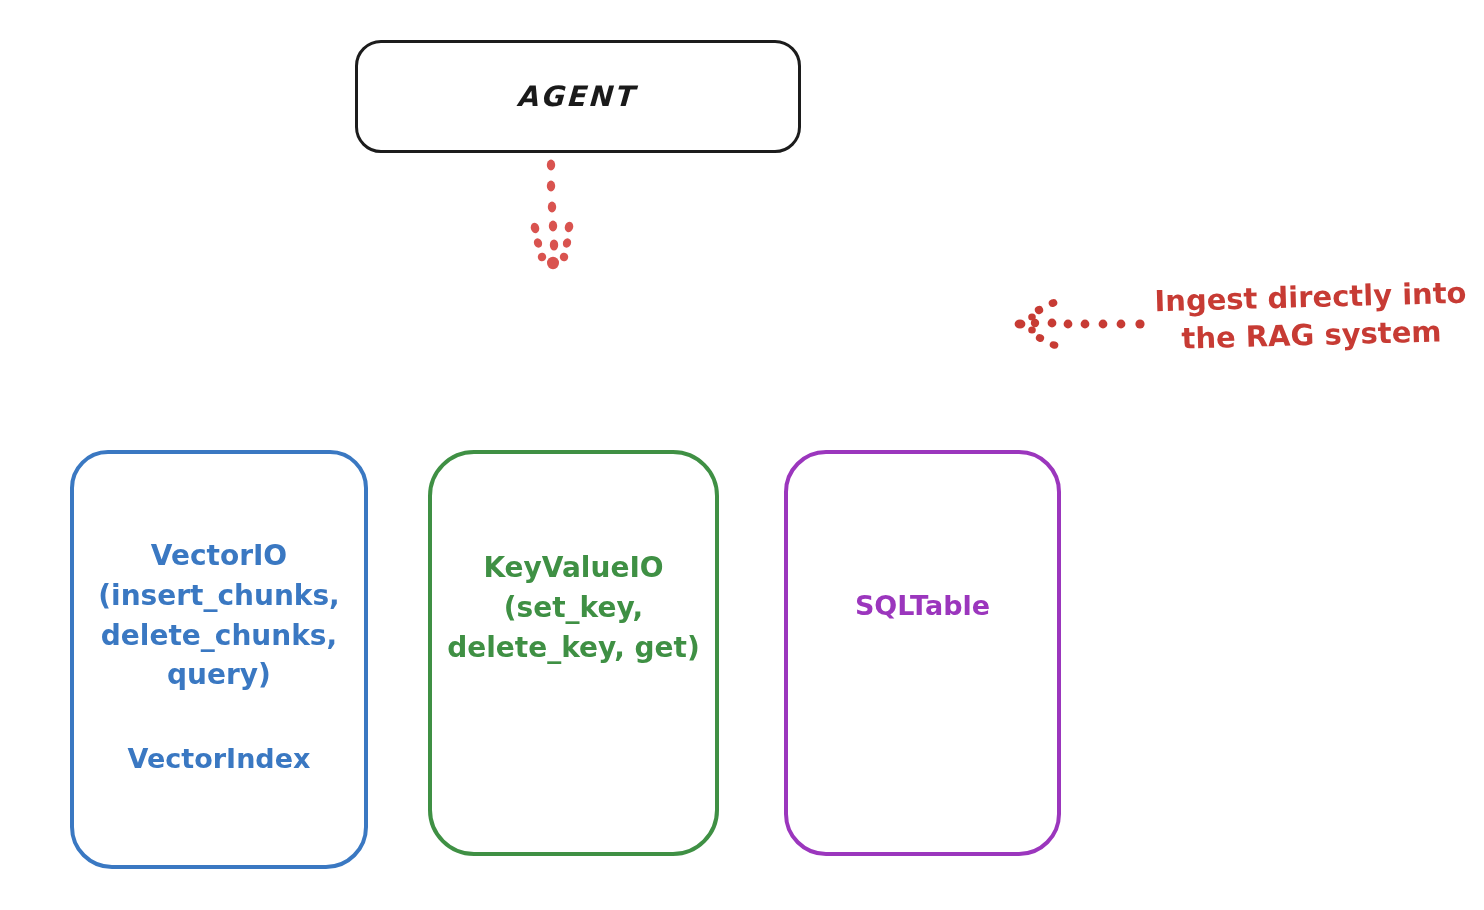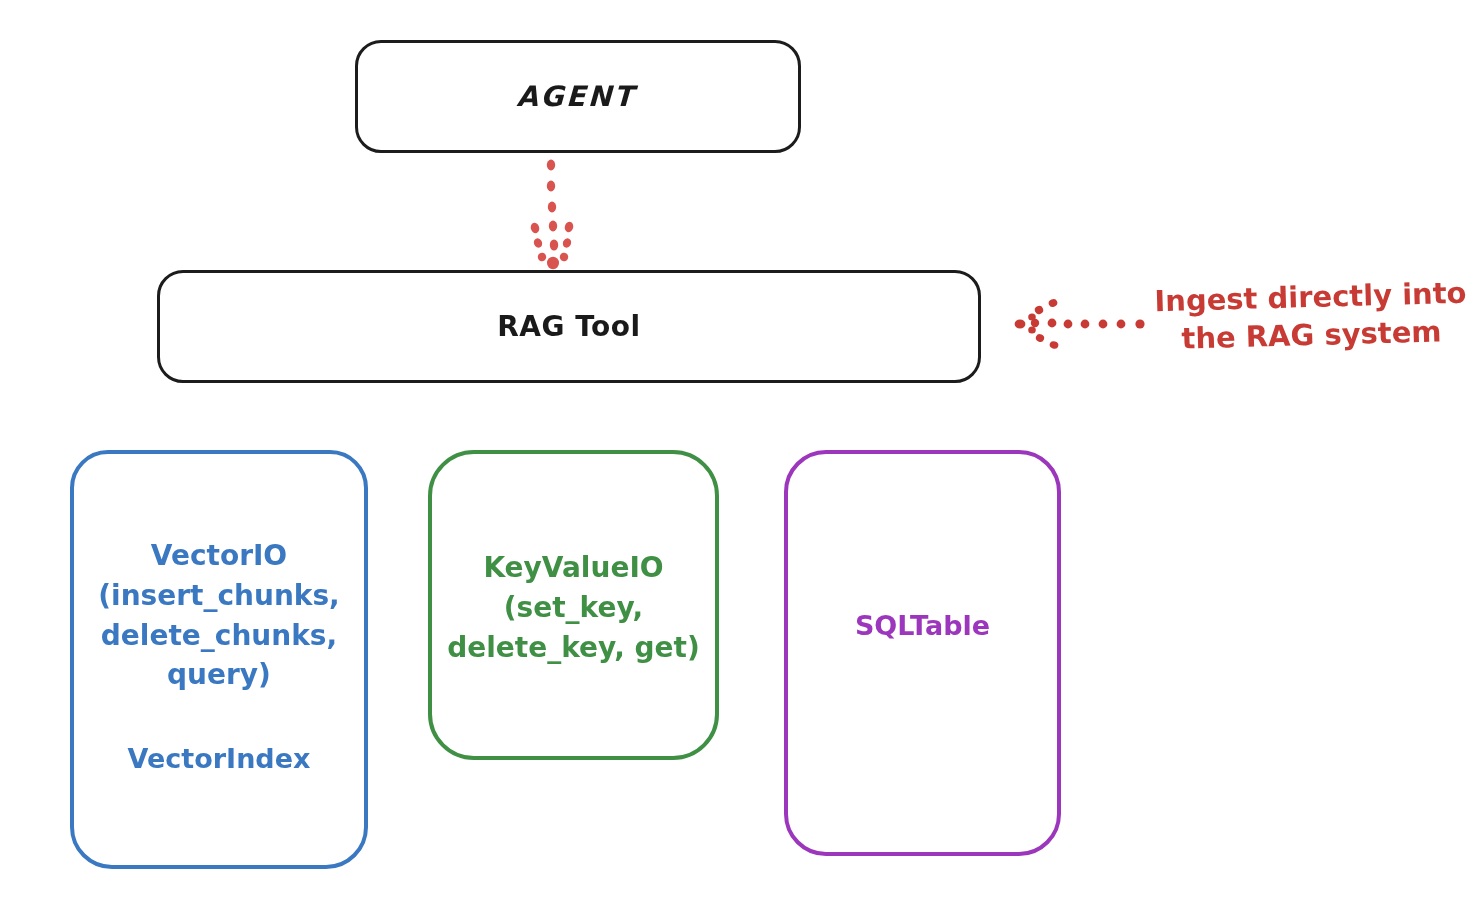--- a/index.html
+++ b/index.html
@@ -78,21 +78,21 @@
     top: 450px;
     width: 298px;
     height: 419px;
     border-color: #3a78c2;
     border-radius: 38px 38px 42px 42px;
   }
   #keyvalue-box {
     left: 428px;
     top: 450px;
     width: 291px;
-    height: 310px;
+    height: 406px;
     border-color: #3f9044;
     border-radius: 46px;
   }
   #relational-box {
     left: 784px;
     top: 450px;
     width: 277px;
     height: 406px;
     border-color: #9b36bd;
     border-radius: 42px;
@@ -122,21 +122,21 @@
   #keyvalue-box .api-block,
   #keyvalue-box .index-block { color: #3f9044; }
   #relational-box .api-block,
   #relational-box .index-block { color: #9b36bd; }
 
   #vector-box .provider-inner   { justify-content: flex-start; padding-top: 72px; }
   #keyvalue-box .provider-inner { justify-content: flex-start; padding-top: 84px; }
   #relational-box .provider-inner { justify-content: flex-start; padding-top: 82px; }
   #vector-box .index-block { margin-top: 48px; }
   #keyvalue-box .index-block { margin-top: 60px; }
-  #relational-box .index-block { margin-top: 64px; }
+  #relational-box .index-block { margin-top: 44px; }
 
   
   .connector {
     position: absolute;
     pointer-events: none;
   }
   #agent-to-ragtool {
     left: 505px;
     top: 158px;
     width: 110px;
@@ -185,23 +185,20 @@
         <ellipse cx="30" cy="70" rx="4.2" ry="5.2" transform="rotate(-18 30 70)"></ellipse>
         <ellipse cx="64" cy="69" rx="4.2" ry="5.2" transform="rotate(18 64 69)"></ellipse>
         <ellipse cx="33" cy="85" rx="4.0" ry="4.8" transform="rotate(-25 33 85)"></ellipse>
         <ellipse cx="62" cy="85" rx="4.0" ry="4.8" transform="rotate(25 62 85)"></ellipse>
         <ellipse cx="37" cy="99" rx="4.2" ry="4.2" transform="rotate(-35 37 99)"></ellipse>
         <ellipse cx="59" cy="99" rx="4.2" ry="4.2" transform="rotate(35 59 99)"></ellipse>
       </g>
     </svg>
   </div>
 
-  <div class="node black-box" id="ragtool-box">
-    <div class="node-title">RAG Tool</div>
-  </div>
 
   <div class="connector" id="ingest-connector">
     <svg width="135" height="60" viewBox="0 0 135 60" xmlns="http://www.w3.org/2000/svg">
       <g fill="#c73b34">
         <ellipse cx="128" cy="29" rx="4.6" ry="4.6"></ellipse>
         <ellipse cx="109" cy="29" rx="4.4" ry="4.4"></ellipse>
         <ellipse cx="91" cy="29" rx="4.4" ry="4.4"></ellipse>
         <ellipse cx="73" cy="29" rx="4.4" ry="4.4"></ellipse>
         <ellipse cx="56" cy="29" rx="4.4" ry="4.4"></ellipse>
         <ellipse cx="40" cy="28" rx="4.4" ry="4.4"></ellipse>

